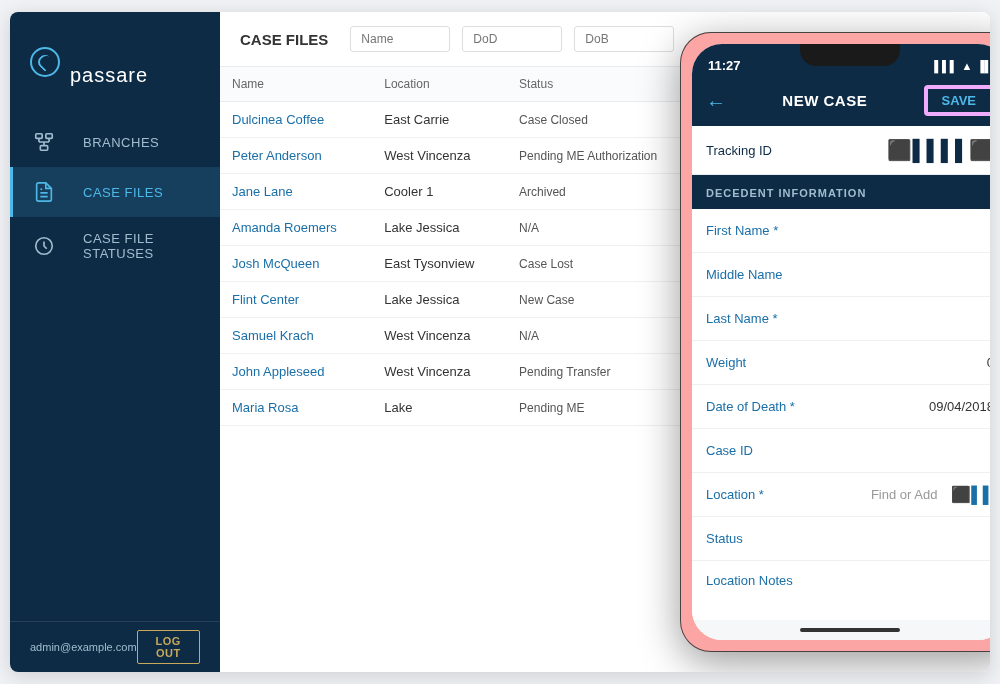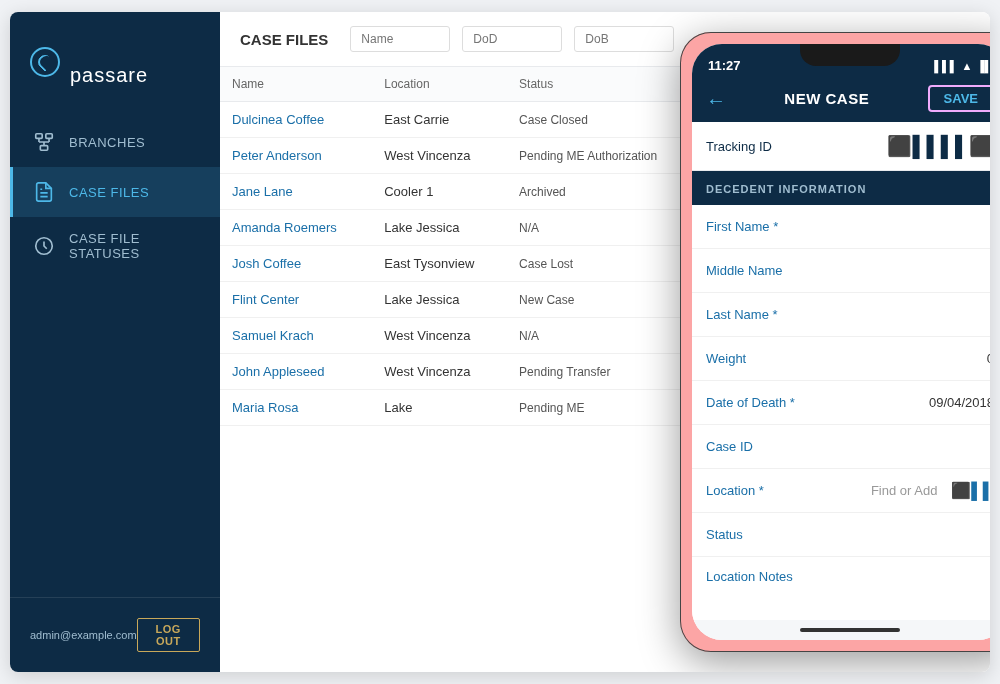--- a/index.html
+++ b/index.html
@@ -63,42 +63,42 @@
       letter-spacing: 1px;
       margin-top: 28px;
     }
     .sidebar-nav {
       flex: 1;
       padding-top: 10px;
     }
     .nav-item {
       display: flex;
       align-items: center;
-      gap: 14px;
+      gap: 28px;
       padding: 14px 20px;
       cursor: pointer;
       color: #a0bdd0;
       font-size: 13px;
       font-weight: 500;
       letter-spacing: 0.5px;
       border-left: 3px solid transparent;
       transition: background 0.2s;
     }
     .nav-item.active {
       background: rgba(77, 184, 232, 0.15);
       color: #4db8e8;
       border-left-color: #4db8e8;
     }
     .nav-icon {
       width: 22px;
       height: 22px;
       flex-shrink: 0;
     }
     .sidebar-footer {
-      padding: 20px 20px;
+      padding: 8px 20px;
       border-top: 1px solid rgba(255,255,255,0.1);
       display: flex;
       align-items: center;
       justify-content: space-between;
     }
     .footer-email {
       color: #a0bdd0;
       font-size: 11px;
     }
     .logout-btn {
@@ -251,21 +251,21 @@
       font-size: 20px;
       cursor: pointer;
     }
     .phone-nav-title {
       color: white;
       font-size: 15px;
       font-weight: 600;
       letter-spacing: 0.5px;
     }
     .phone-save-btn {
-      border: 2px solid #f0abfc;
+      border: 4px solid #f0abfc;
       color: #4db8e8;
       background: transparent;
       padding: 4px 14px;
       font-size: 13px;
       font-weight: 600;
       border-radius: 4px;
       cursor: pointer;
     }
     .phone-body {
       flex: 1;
@@ -446,21 +446,21 @@
       <td>8IPK6H3</td>
     </tr>
             <tr>
       <td class="name-cell">Amanda Roemers</td>
       <td>Lake Jessica</td>
       <td class="status-badge">N/A</td>
       <td>04/11/2017</td>
       <td>7730219014538</td>
     </tr>
             <tr>
-      <td class="name-cell">Josh Coffee</td>
+      <td class="name-cell">Josh McQueen</td>
       <td>East Tysonview</td>
       <td class="status-badge">Case Lost</td>
       <td>04/06/2017</td>
       <td>0013051404109</td>
     </tr>
             <tr>
       <td class="name-cell">Flint Center</td>
       <td>Lake Jessica</td>
       <td class="status-badge">New Case</td>
       <td>04/06/2017</td>

